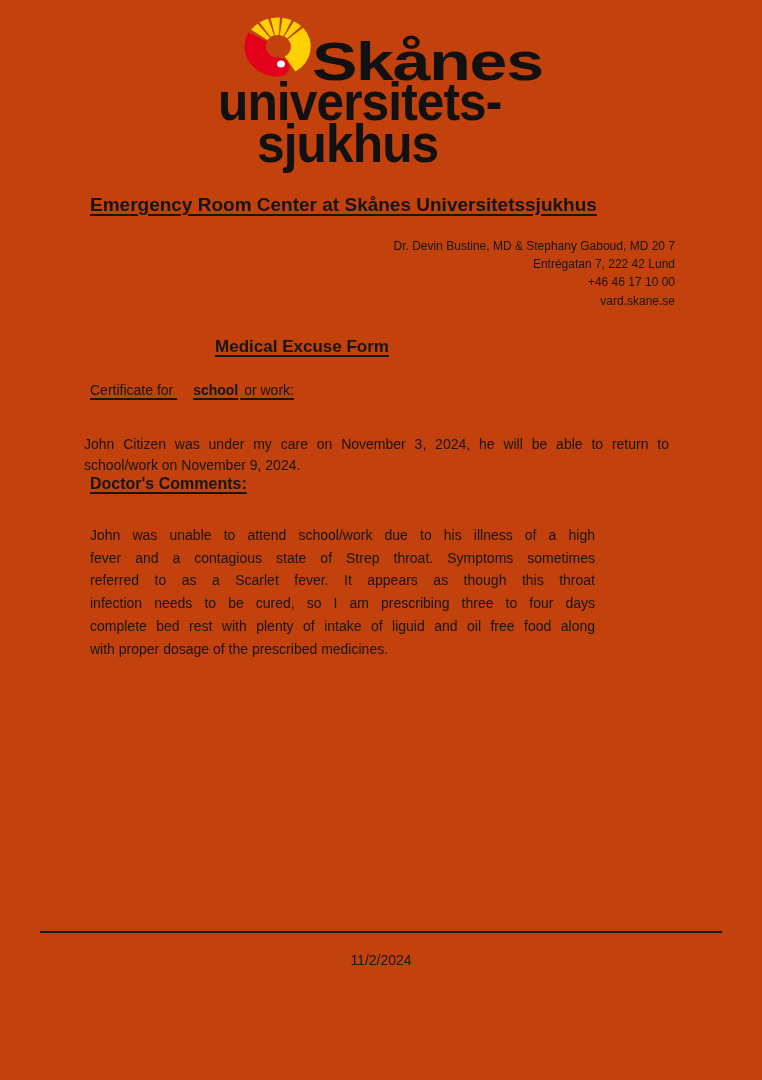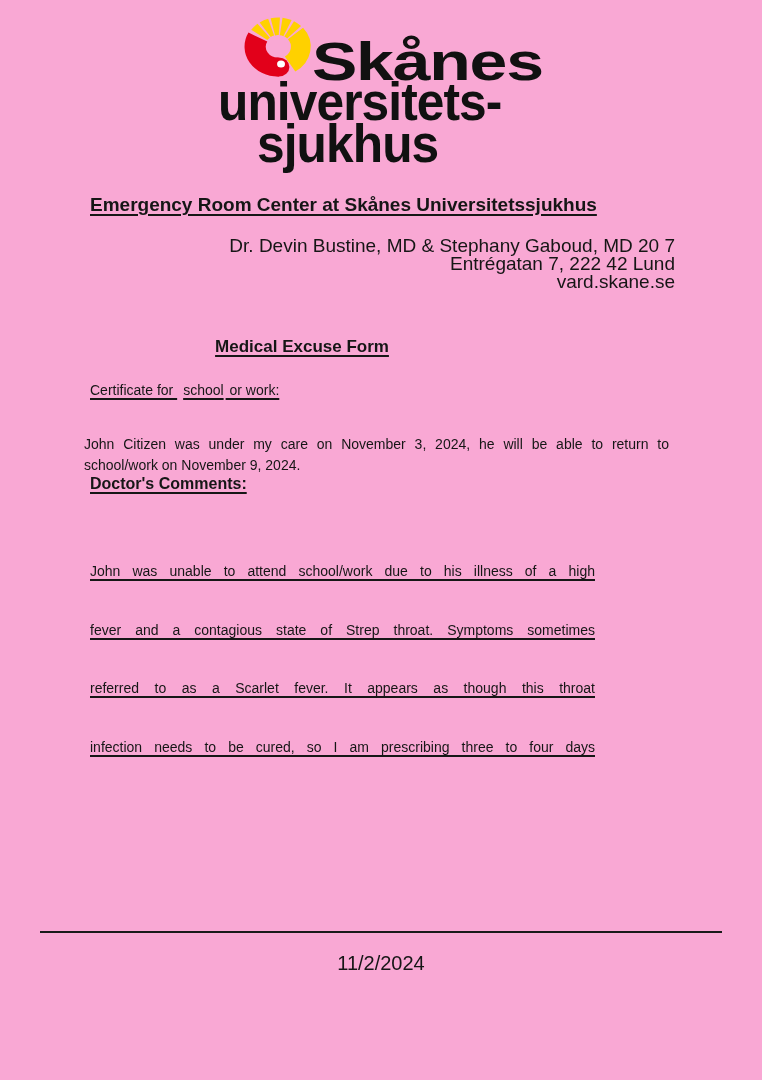--- a/index.html
+++ b/index.html
@@ -1,21 +1,21 @@
 <!DOCTYPE html>
 <html><head>
 <meta charset="utf-8">
 <style>
   * { margin: 0; padding: 0; box-sizing: border-box; }
   html, body { background: #ffffff; }
   .page {
     position: relative;
     width: 762px;
     height: 1080px;
-    background: #f9a8d4;
+    background: #c2410c;
     font-family: "Liberation Sans", "DejaVu Sans", sans-serif;
     color: #161616;
     overflow: hidden;
   }
 
   
   .logo {
     position: absolute;
     left: 215px; top: 12px;
     width: 350px; height: 170px;
@@ -52,21 +52,21 @@
     text-decoration: underline;
     text-decoration-thickness: 2px;
     text-underline-offset: 3px;
   }
 
   
   .contact {
     position: absolute;
     right: 87px; top: 237px;
     text-align: right;
-    font-size: 19px;
+    font-size: 12px;
     line-height: 18.2px;
     white-space: nowrap;
   }
 
   
   .form-title-row {
     position: absolute;
     left: 0; top: 337px;
     width: 604px;
     text-align: center;
@@ -83,22 +83,22 @@
   .certificate {
     position: absolute;
     left: 90px; top: 382px;
     font-size: 14px;
     text-decoration: underline;
     text-decoration-thickness: 1.5px;
     text-underline-offset: 3px;
     white-space: pre;
   }
   .certificate .cert-bold {
-    font-weight: normal;
-    margin-left: 6px;
+    font-weight: bold;
+    margin-left: 16px;
     margin-right: 2px;
   }
 
   
   .para1 {
     position: absolute;
     left: 84px; top: 434px;
     width: 585px;
     font-size: 14px;
     line-height: 21.2px;
@@ -119,39 +119,37 @@
     font-size: 14px;
     line-height: 22.7px;
   }
   .jline {
     text-align: justify;
     text-align-last: justify;
     white-space: normal;
   }
   .jline-last { text-align-last: left; }
   .u-line {
-    text-decoration: underline;
     text-decoration-thickness: 1.5px;
     text-underline-offset: 3px;
-    margin-top: 36px;
   }
 
   
   .footer-divider {
     position: absolute;
     left: 40px; top: 931px;
     width: 682px;
     border-top: 2px solid #1a1a1a;
   }
   .footer-date {
     position: absolute;
     left: 0; top: 952px;
     width: 762px;
     text-align: center;
-    font-size: 20px;
+    font-size: 14px;
   }
 </style>
 </head>
 <body>
 
 <div class="page">
 
   <div class="logo">
     <svg class="logo-mark" viewBox="0 0 100 100" preserveAspectRatio="none">
       <path d="M 25.4 30.8 A 30 30 0 0 1 71.2 26.8" fill="none" stroke-width="26" stroke-dasharray="8.6 2.35" stroke="#FFD100"></path>
@@ -165,20 +163,21 @@
     <div class="logo-line logo-line3">sjukhus</div>
   </div>
 
   <div class="heading">
     <div class="hline">Emergency Room Center at Skånes Universitetssjukhus</div>
   </div>
 
   <div class="contact">
     <div>Dr. Devin Bustine, MD &amp; Stephany Gaboud, MD 20 7</div>
     <div>Entrégatan 7, 222 42 Lund</div>
+    <div>+46 46 17 10 00</div>
     <div>vard.skane.se</div>
   </div>
 
   <div class="form-title-row">
     <span>Medical Excuse Form</span>
   </div>
 
   <div class="certificate"><span>Certificate for </span><span class="cert-bold">school</span><span> or work:</span></div>
 
   <div class="para1">
@@ -186,18 +185,20 @@
     <div class="jline jline-last">school/work on November 9, 2024.</div>
   </div>
 
   <div class="comments-label">Doctor's Comments:</div>
 
   <div class="para2">
     <div class="jline u-line">John was unable to attend school/work due to his illness of a high</div>
     <div class="jline u-line">fever and a contagious state of Strep throat. Symptoms sometimes</div>
     <div class="jline u-line">referred to as a Scarlet fever. It appears as though this throat</div>
     <div class="jline u-line">infection needs to be cured, so I am prescribing three to four days</div>
+    <div class="jline u-line">complete bed rest with plenty of intake of liguid and oil free food along</div>
+    <div class="jline jline-last u-line">with proper dosage of the prescribed medicines.</div>
   </div>
 
   <div class="footer-divider"></div>
   <div class="footer-date">11/2/2024</div>
 
 </div>
 
 </body></html>

